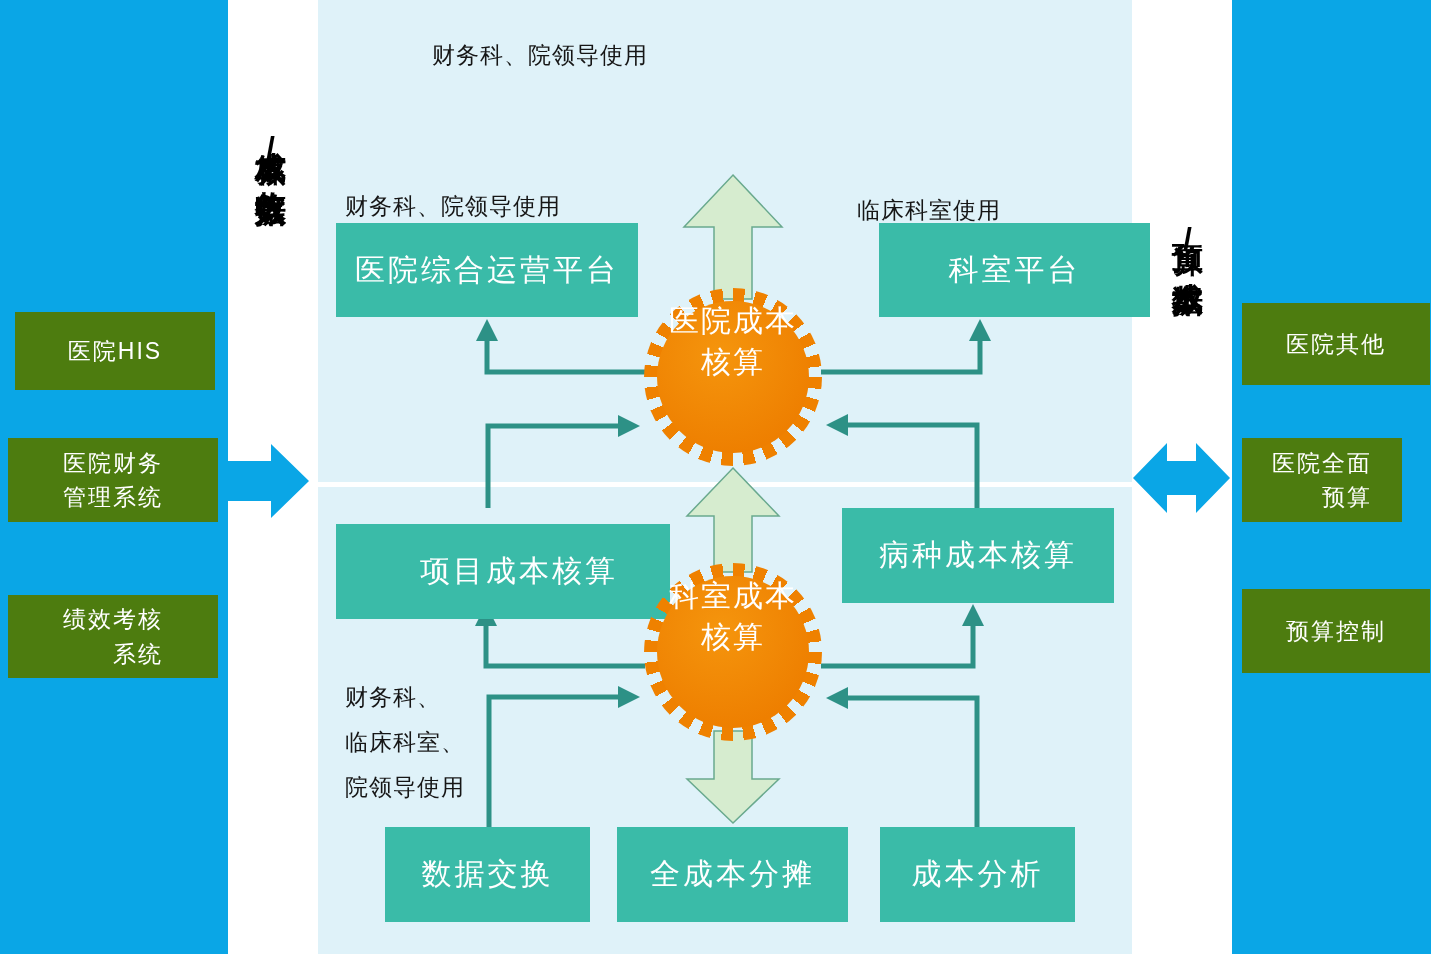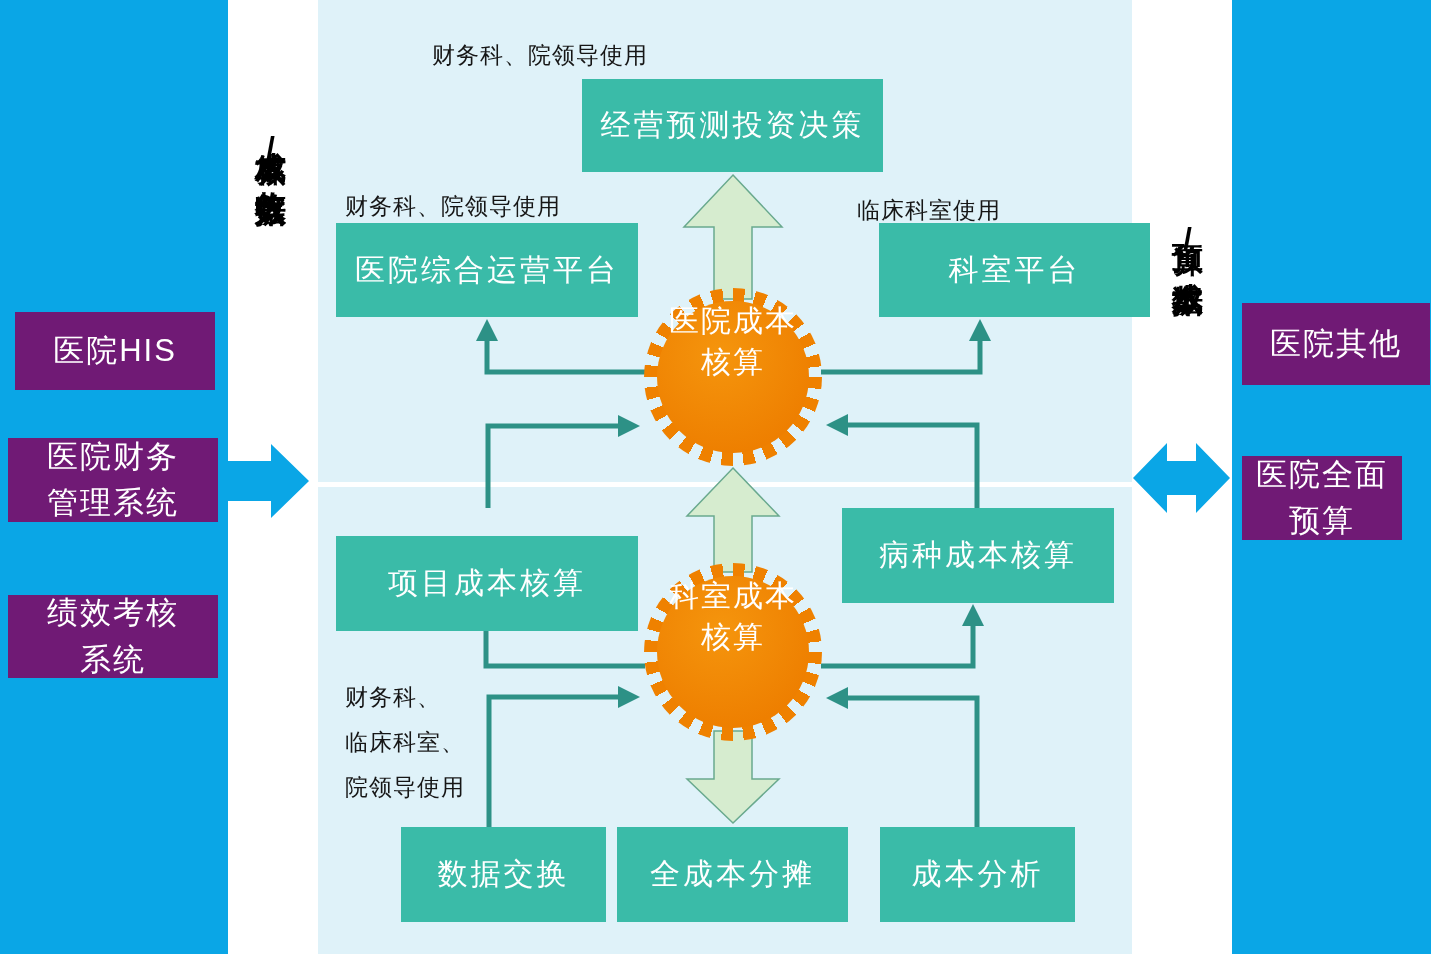--- a/index.html
+++ b/index.html
@@ -8,23 +8,23 @@
     background:#ffffff;
     font-family:"Liberation Sans", sans-serif;
   }
   .abs { position:absolute; }
   
   .sidebar { background:#0AA6E6; top:0; height:954px; }
   .main-area { background:#DFF2F9; left:318px; top:0; width:814px; height:954px; }
   .divider { background:#ffffff; left:318px; top:482px; width:814px; height:5px; }
   
   .blue-box {
-    background:#701a75; color:#ffffff;
-    display:flex; align-items:center; justify-content:center; text-align:center;
-    font-size:31px; letter-spacing:2px; line-height:1.5; white-space:pre-line;
+    background:#4d7c0f; color:#ffffff;
+    display:flex; align-items:center; justify-content:center; text-align:right;
+    font-size:23px; letter-spacing:2px; line-height:1.5; white-space:pre-line;
   }
   
   .teal-box {
     background:#3ABBA8; color:#ffffff;
     display:flex; align-items:center; justify-content:center; text-align:center;
     font-size:30px; letter-spacing:3px; white-space:pre-line;
   }
   
   .black-label {
     color:#161616; font-size:23px; letter-spacing:1px; white-space:pre-line; line-height:45px;
@@ -98,39 +98,39 @@
     <polygon class="elbow-head" points="826,698 848,687 848,709"></polygon>
   </svg>
 
   <div class="abs blue-box" style="left:15px; top:312px; width:200px; height:78px;">医院HIS</div>
   <div class="abs blue-box" style="left:8px; top:438px; width:210px; height:84px;">医院财务
 管理系统</div>
   <div class="abs blue-box" style="left:8px; top:595px; width:210px; height:83px;">绩效考核
 系统</div>
 
   <div class="abs blue-box" style="left:1242px; top:303px; width:188px; height:82px;">医院其他</div>
-  <div class="abs blue-box" style="left:1242px; top:456px; width:160px; height:84px;">医院全面
+  <div class="abs blue-box" style="left:1242px; top:438px; width:160px; height:84px;">医院全面
 预算</div>
+  <div class="abs blue-box" style="left:1242px; top:589px; width:188px; height:84px;">预算控制</div>
 
   <div class="abs vlabel" style="left:249px; top:127px;">成本核算/收入等数据</div>
   <div class="abs vlabel" style="left:1166px; top:220px;">预算/成本数据</div>
 
   <div class="abs black-label" style="left:432px; top:33px;">财务科、院领导使用</div>
   <div class="abs black-label" style="left:345px; top:184px;">财务科、院领导使用</div>
   <div class="abs black-label" style="left:857px; top:188px;">临床科室使用</div>
   <div class="abs black-label" style="left:345px; top:675px;">财务科、
 临床科室、
 院领导使用</div>
 
-  <div class="abs teal-box" style="left:582px; top:79px; width:301px; height:93px;">经营预测投资决策</div>
   <div class="abs teal-box" style="left:336px; top:223px; width:302px; height:94px;">医院综合运营平台</div>
   <div class="abs teal-box" style="left:843px; top:223px; width:271px; height:94px;margin-left:36px;">科室平台</div>
-  <div class="abs teal-box" style="left:336px; top:536px; width:302px; height:95px;">项目成本核算</div>
+  <div class="abs teal-box" style="left:336px; top:524px; width:302px; height:95px;padding-left:32px;">项目成本核算</div>
   <div class="abs teal-box" style="left:842px; top:508px; width:272px; height:95px;">病种成本核算</div>
-  <div class="abs teal-box" style="left:385px; top:827px; width:205px; height:95px;margin-left:16px;">数据交换</div>
+  <div class="abs teal-box" style="left:385px; top:827px; width:205px; height:95px;">数据交换</div>
   <div class="abs teal-box" style="left:617px; top:827px; width:231px; height:95px;">全成本分摊</div>
   <div class="abs teal-box" style="left:880px; top:827px; width:195px; height:95px;">成本分析</div>
 
   <div class="abs gear" style="left:644px; top:288px;">
     <div class="gear-core">
       <span class="gear-label">医院成本
 核算</span>
     </div>
   </div>
   <div class="abs gear" style="left:644px; top:563px;">

